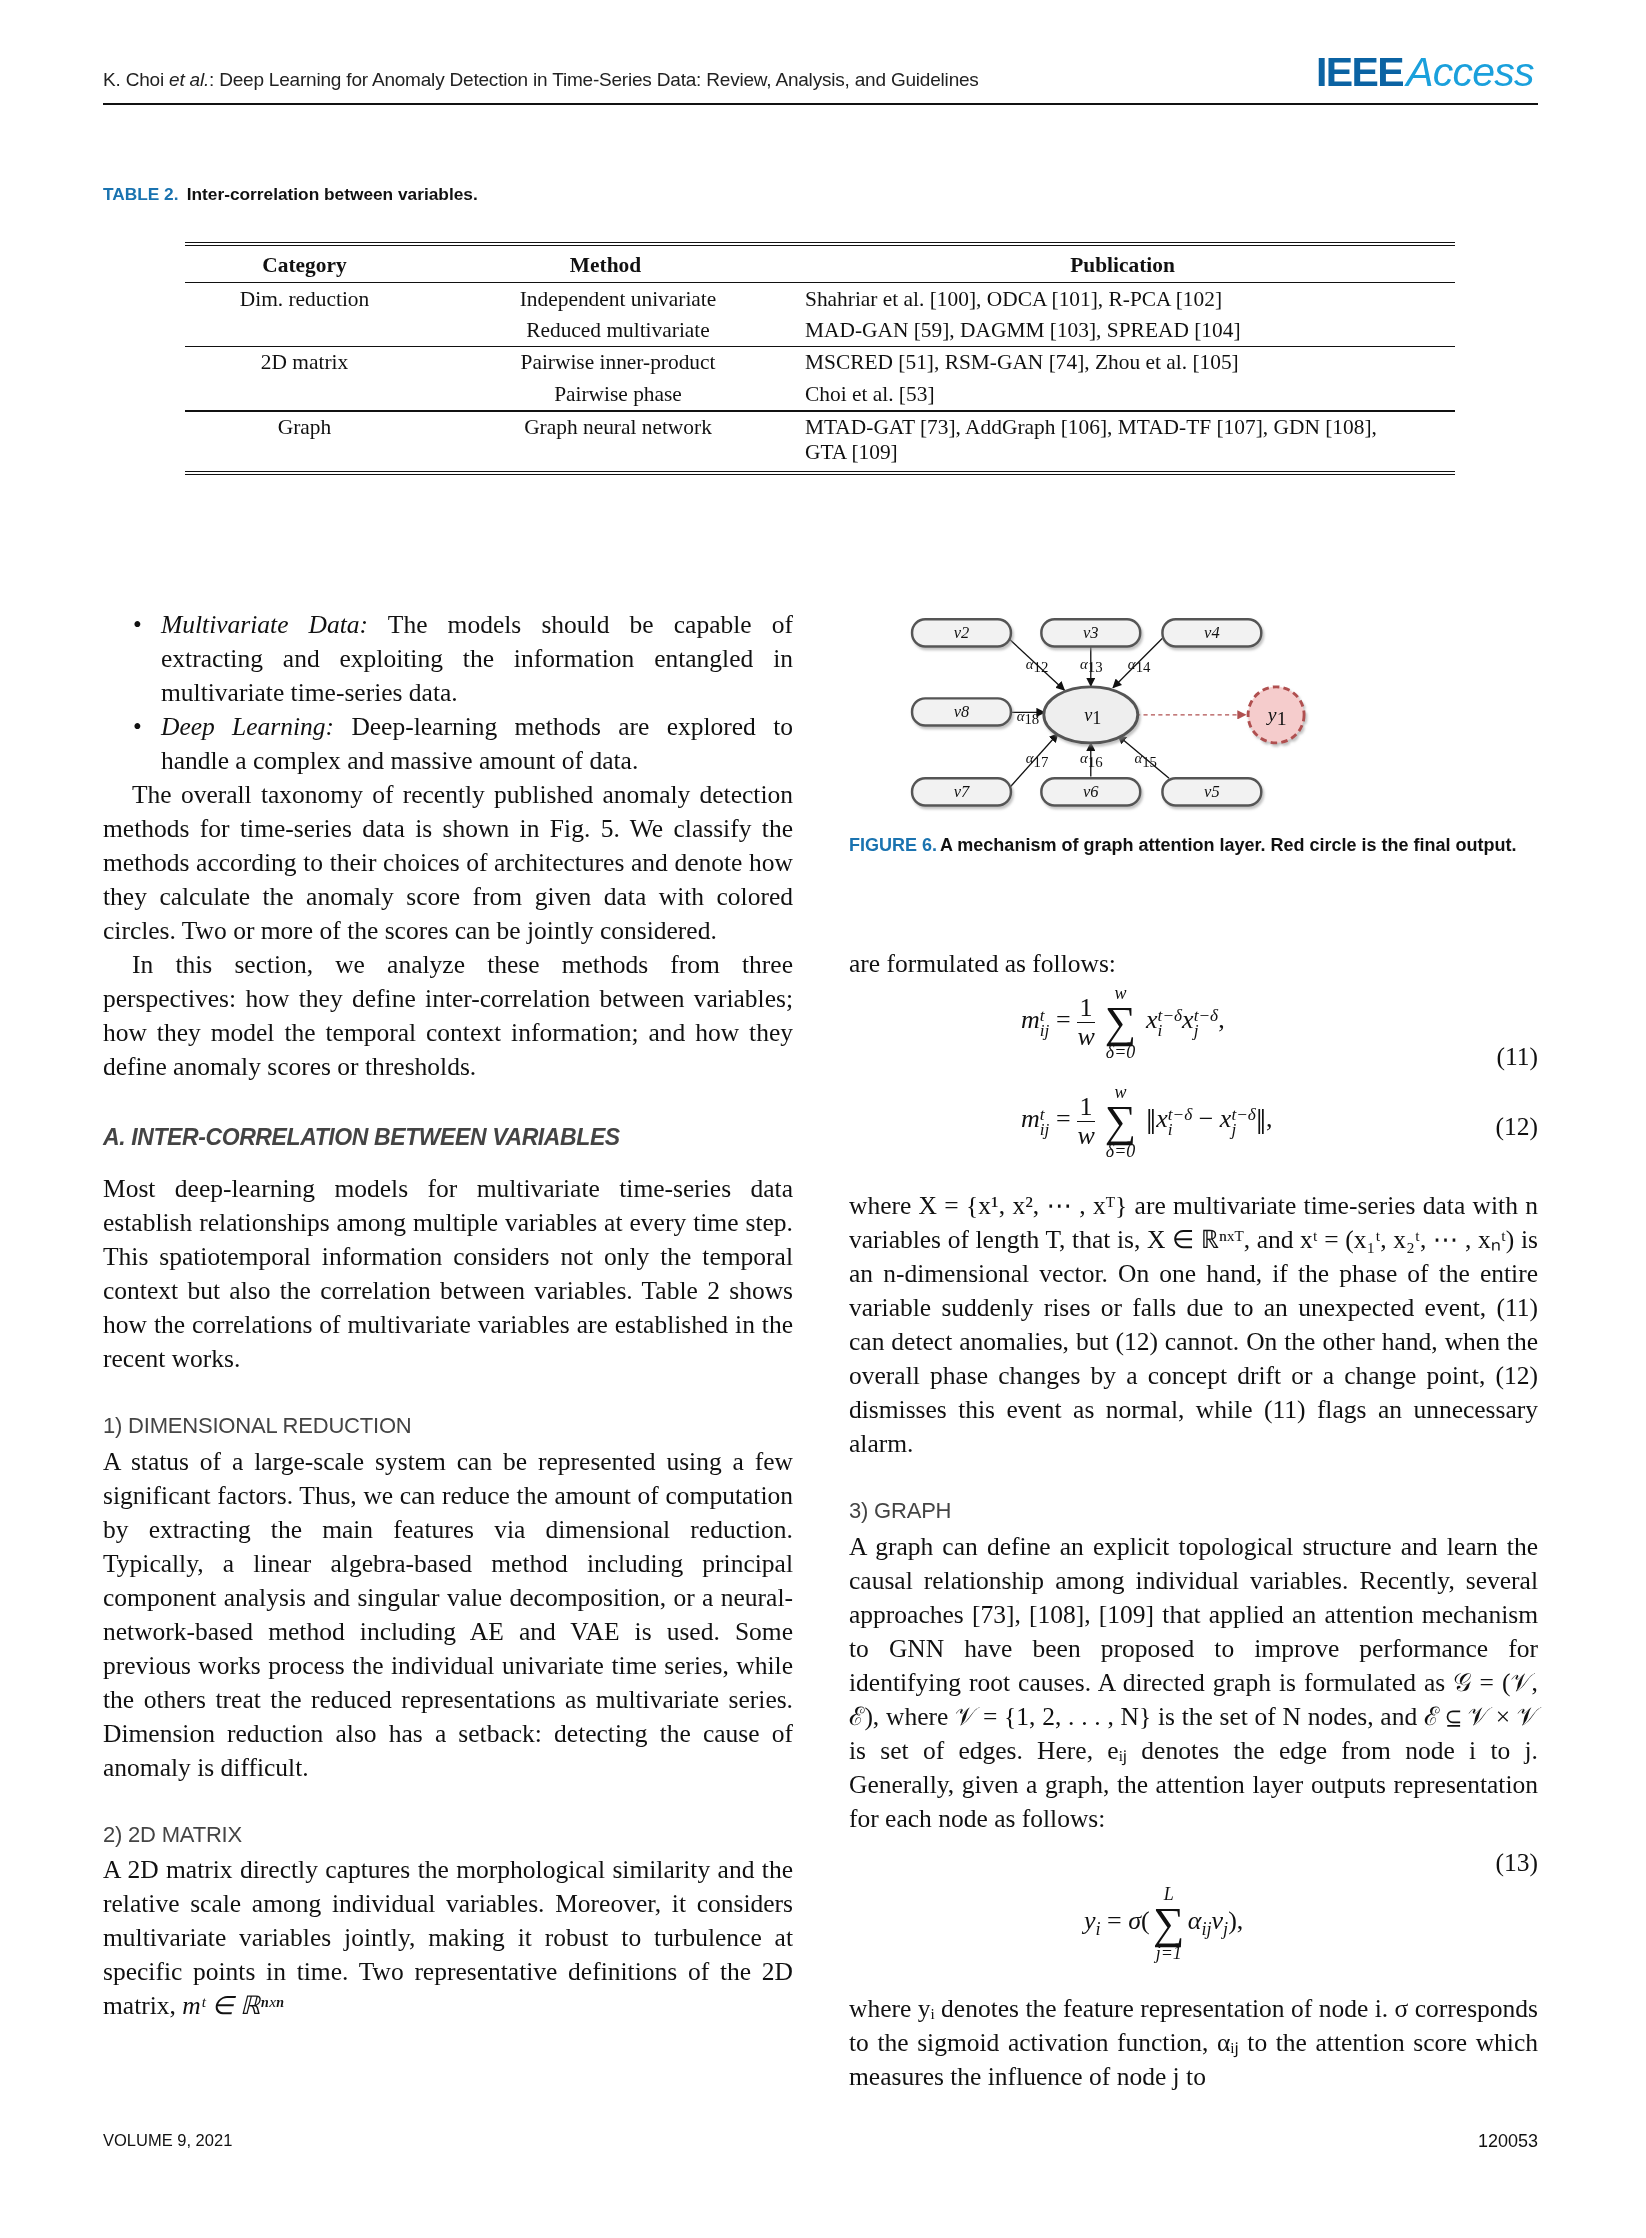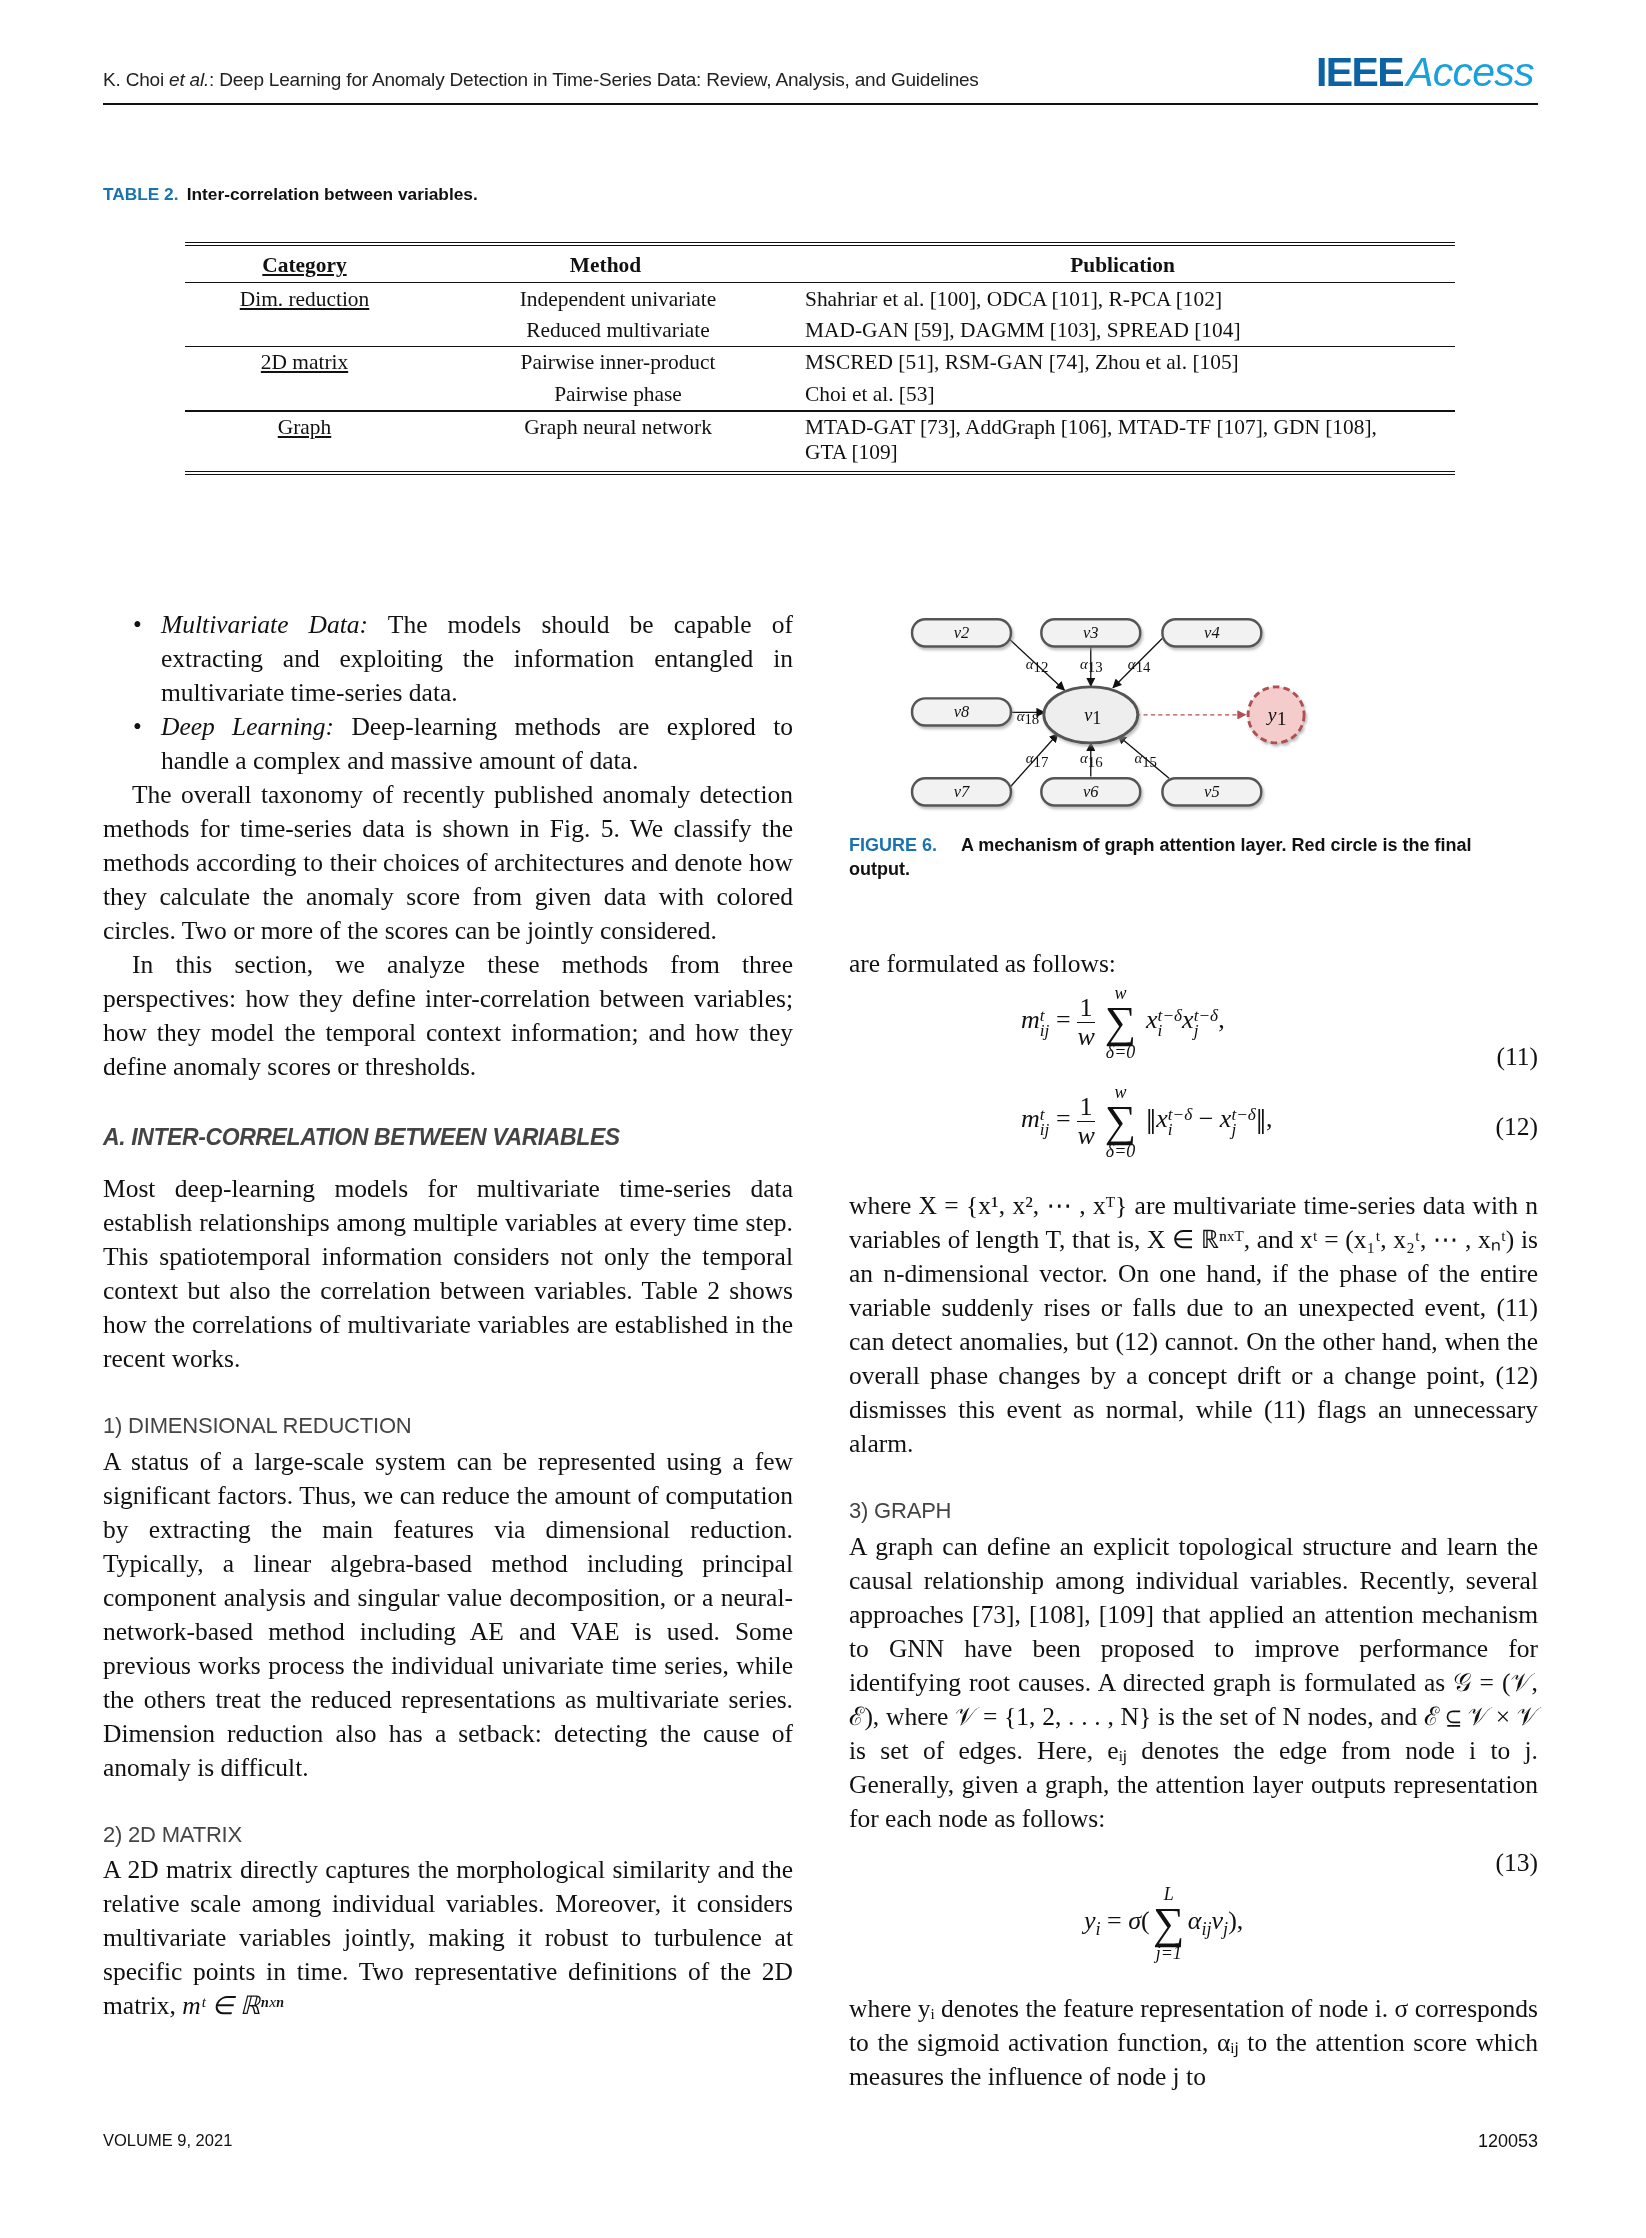--- a/index.html
+++ b/index.html
@@ -12,21 +12,21 @@
   .logo span { font-weight:300; font-style:italic; color:#1aa0dc; margin-left:3.3px; }
   .hdr-rule { left:103px; top:103px; width:1435px; height:1.6px; background:#111; }
 
   .tcap { left:103px; top:184px; font-family:"Liberation Sans", sans-serif; font-size:17.3px; font-weight:bold; }
   .tcap .lbl { color:#1a73b0; margin-right:8.2px; }
 
   table.t2 { position:absolute; left:185px; top:242px; width:1270px; border-collapse:collapse; font-size:21.4px; }
   table.t2 thead tr { border-top:4.1px double #111; }
   table.t2 th { font-weight:bold; padding:7.4px 0 4.1px; border-bottom:1.6px solid #111; }
   table.t2 td { padding:3.3px 0 2.5px; vertical-align:top; line-height:25.5px; }
-  table.t2 .c1 { width:239px; text-align:center;text-decoration:underline; }
+  table.t2 .c1 { width:239px; text-align:center; }
   table.t2 .c2 { width:338px; text-align:center; padding-left:25px; }
   table.t2 .c3 { text-align:left; padding-left:18px; padding-right:15px; }
   table.t2 th.c2 { text-align:center; padding-left:0; }
   table.t2 th.c3 { text-align:center; }
   table.t2 tr.grp-end td { border-bottom:1.6px solid #111; }
   table.t2 tr.grp-end-thick td { border-bottom:2.5px solid #111; }
   table.t2 tbody tr:last-child td { border-bottom:4.1px double #111; padding-bottom:5px; }
   .c3 .pub-line { display:block; text-align:justify; text-align-last:left; }
 
   .col { position:absolute; font-size:25.5px; line-height:34px; }
@@ -34,21 +34,21 @@
   .col p.ind { text-indent:29px; }
   .left { left:103px; top:608px; width:690px; }
   .right { left:849px; width:689px; }
   ul.bul { margin:0; padding:0 0 0 58px; list-style:none; }
   ul.bul li { position:relative; text-align:justify; }
   ul.bul li::before { content:"\2022"; position:absolute; left:-28px; top:0; font-size:25px; }
   .sec-a { font-family:"Liberation Sans", sans-serif; font-style:italic; font-weight:bold; color:#444; font-size:23px; letter-spacing:-0.4px; margin:36px 0 18px; }
   .subsec { font-family:"Liberation Sans", sans-serif; color:#444; font-size:22px; margin:33px 0 1.6px; letter-spacing:-0.2px; }
   .fig { position:absolute; left:889px; top:601px; width:593px; height:231px; }
   .fcap { left:849px; top:833px; width:683px; font-family:"Liberation Sans", sans-serif; font-weight:bold; font-size:18px; line-height:24px; }
-  .fcap .lbl { color:#1a73b0; margin-right:24px; }
+  .fcap .lbl { color:#1a73b0; margin-right:3px; }
   .eq { position:absolute; font-size:26px; }
   .eqnum { position:absolute; right:109px; font-size:25.5px; }
   .footer-l { left:103px; top:2131px; font-family:"Liberation Sans", sans-serif; font-size:16.5px; }
   .footer-r { right:109px; top:2131px; font-family:"Liberation Sans", sans-serif; font-size:18px;text-align:right; }
   i { font-style:italic; }
   .sub { font-size:0.7em; vertical-align:-0.3em; }
   .frac { display:inline-block; text-align:center; vertical-align:middle; }
   .frac .n { display:block; border-bottom:1.6px solid #111; padding:0 2.5px; line-height:28px; }
   .frac .d { display:block; line-height:28px; font-style:italic; }
   .sum { display:inline-block; text-align:center; vertical-align:middle; margin:0 3.3px; }

